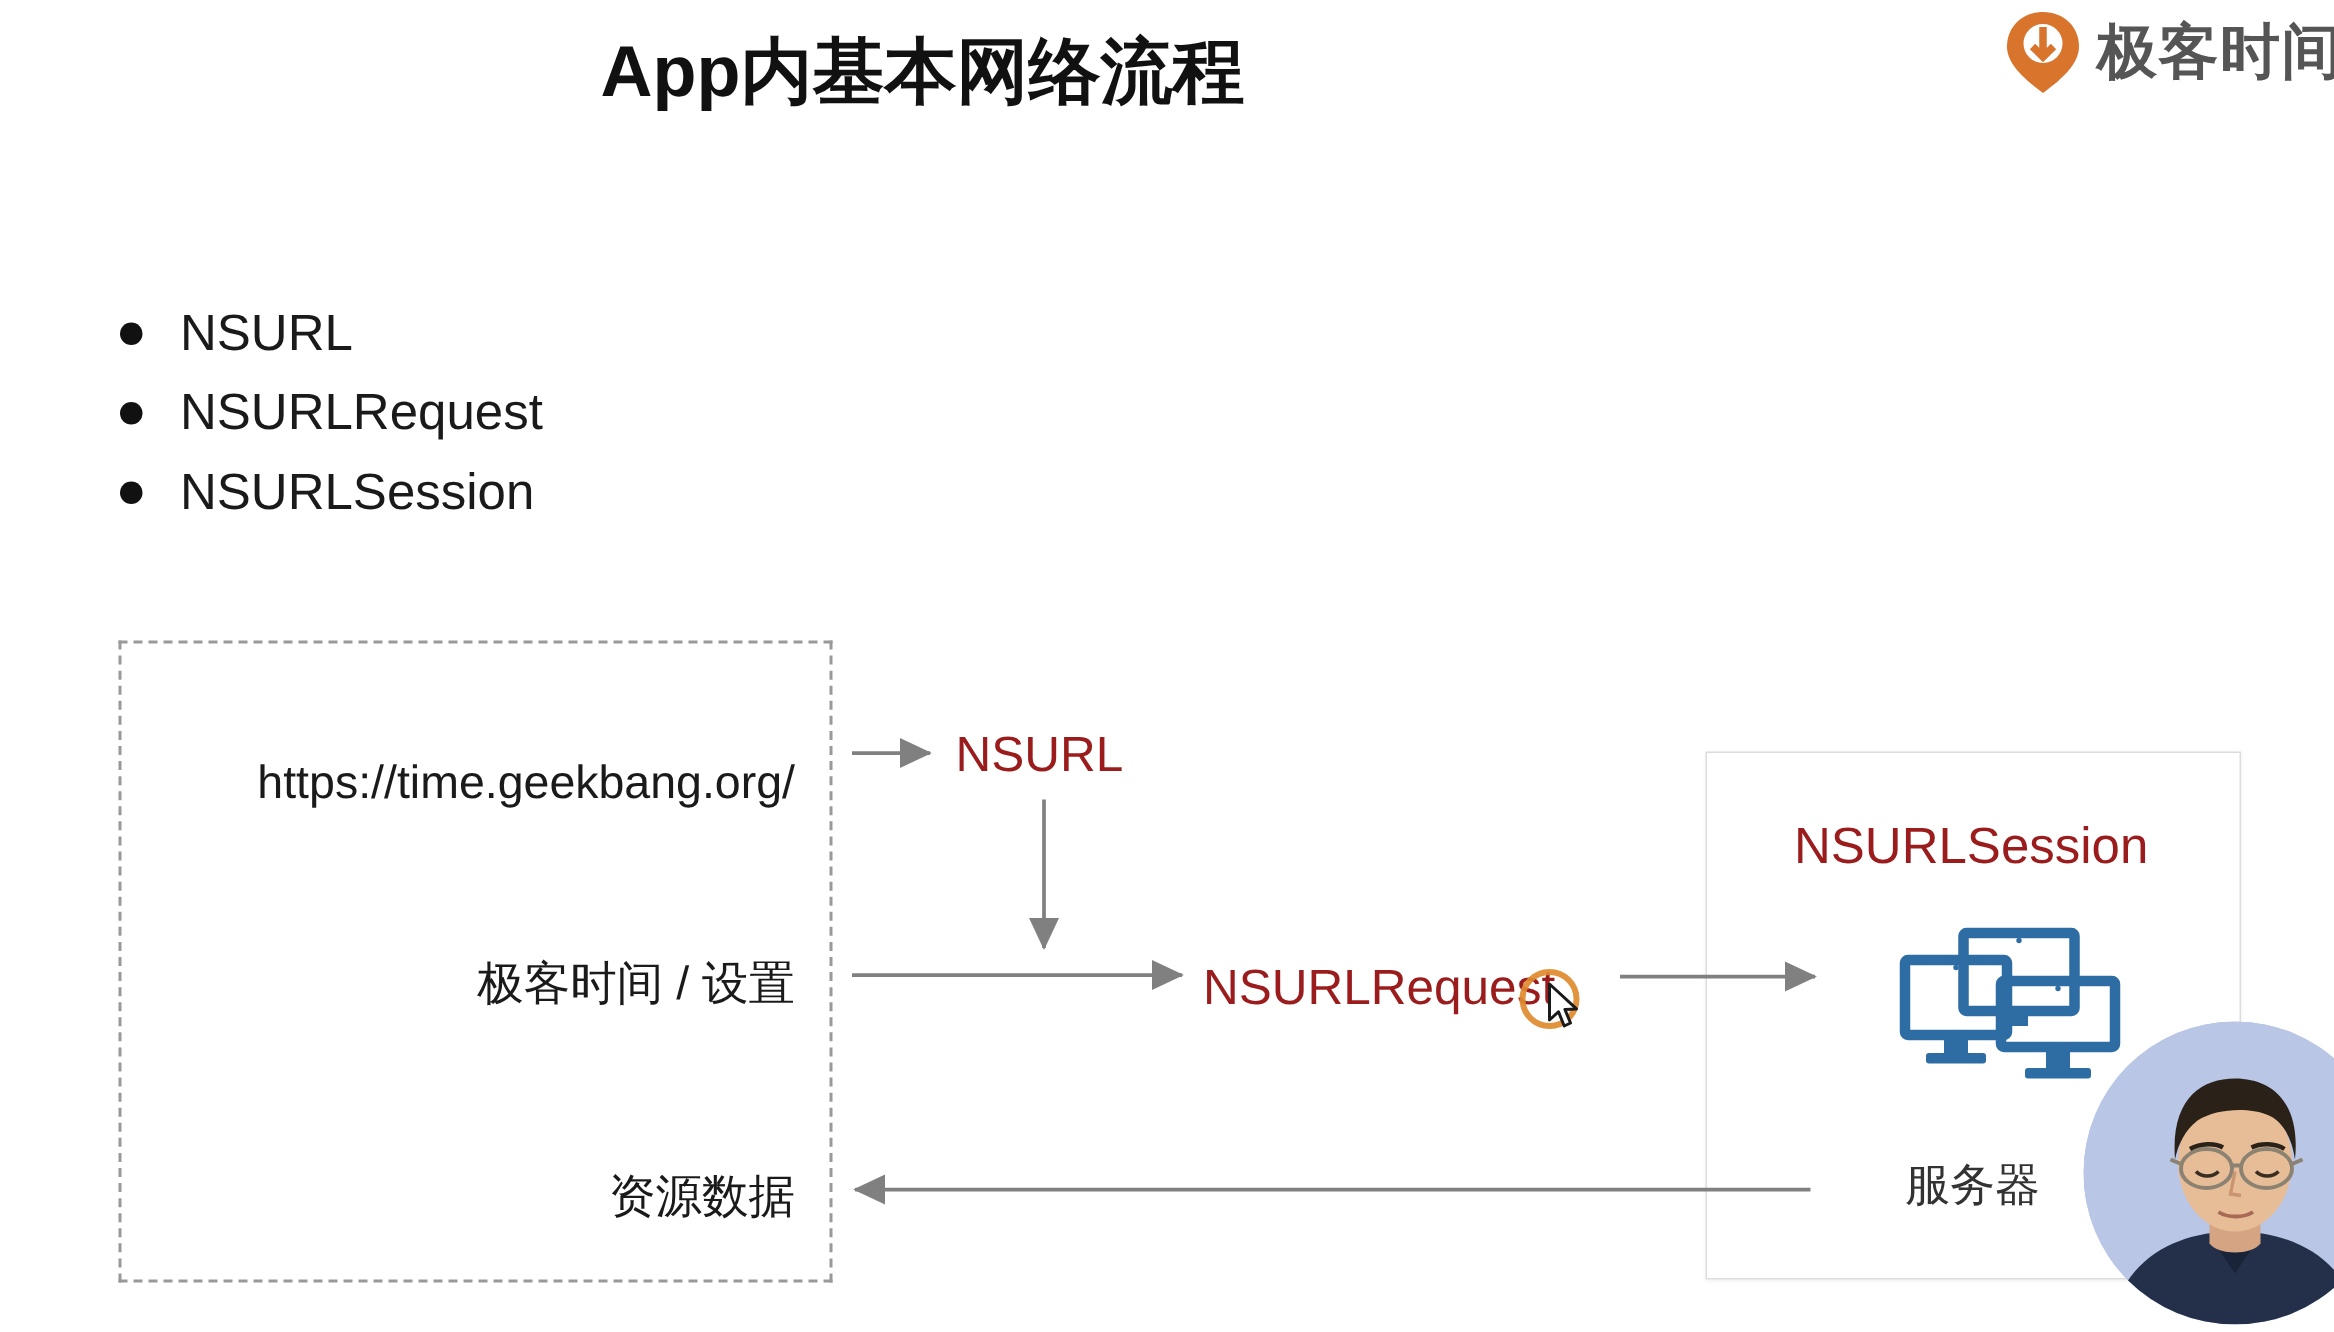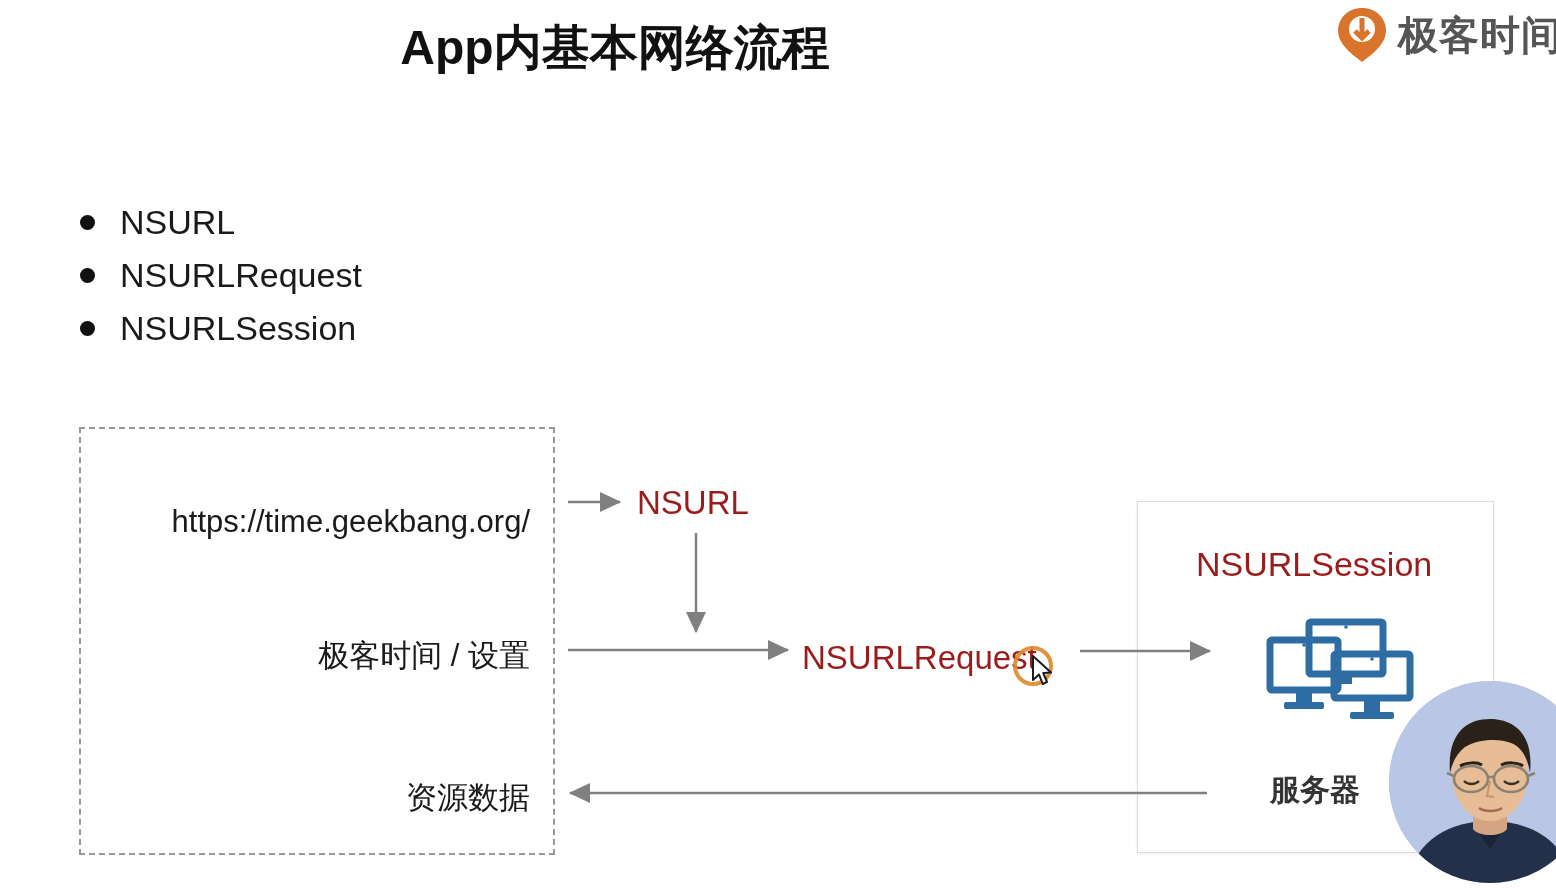--- a/index.html
+++ b/index.html
@@ -154,21 +154,20 @@
   }
   .server-caption {
     position: absolute;
     left: 1135px;
     top: 770px;
     width: 360px;
     text-align: center;
     font-size: 30px;
     color: #333333;
     white-space: nowrap;
-    font-weight: bold;
   }
 
   
   .click-ring {
     position: absolute;
     left: 1013px;
     top: 646px;
     width: 40px;
     height: 40px;
     border: 4px solid #e08a2e;

